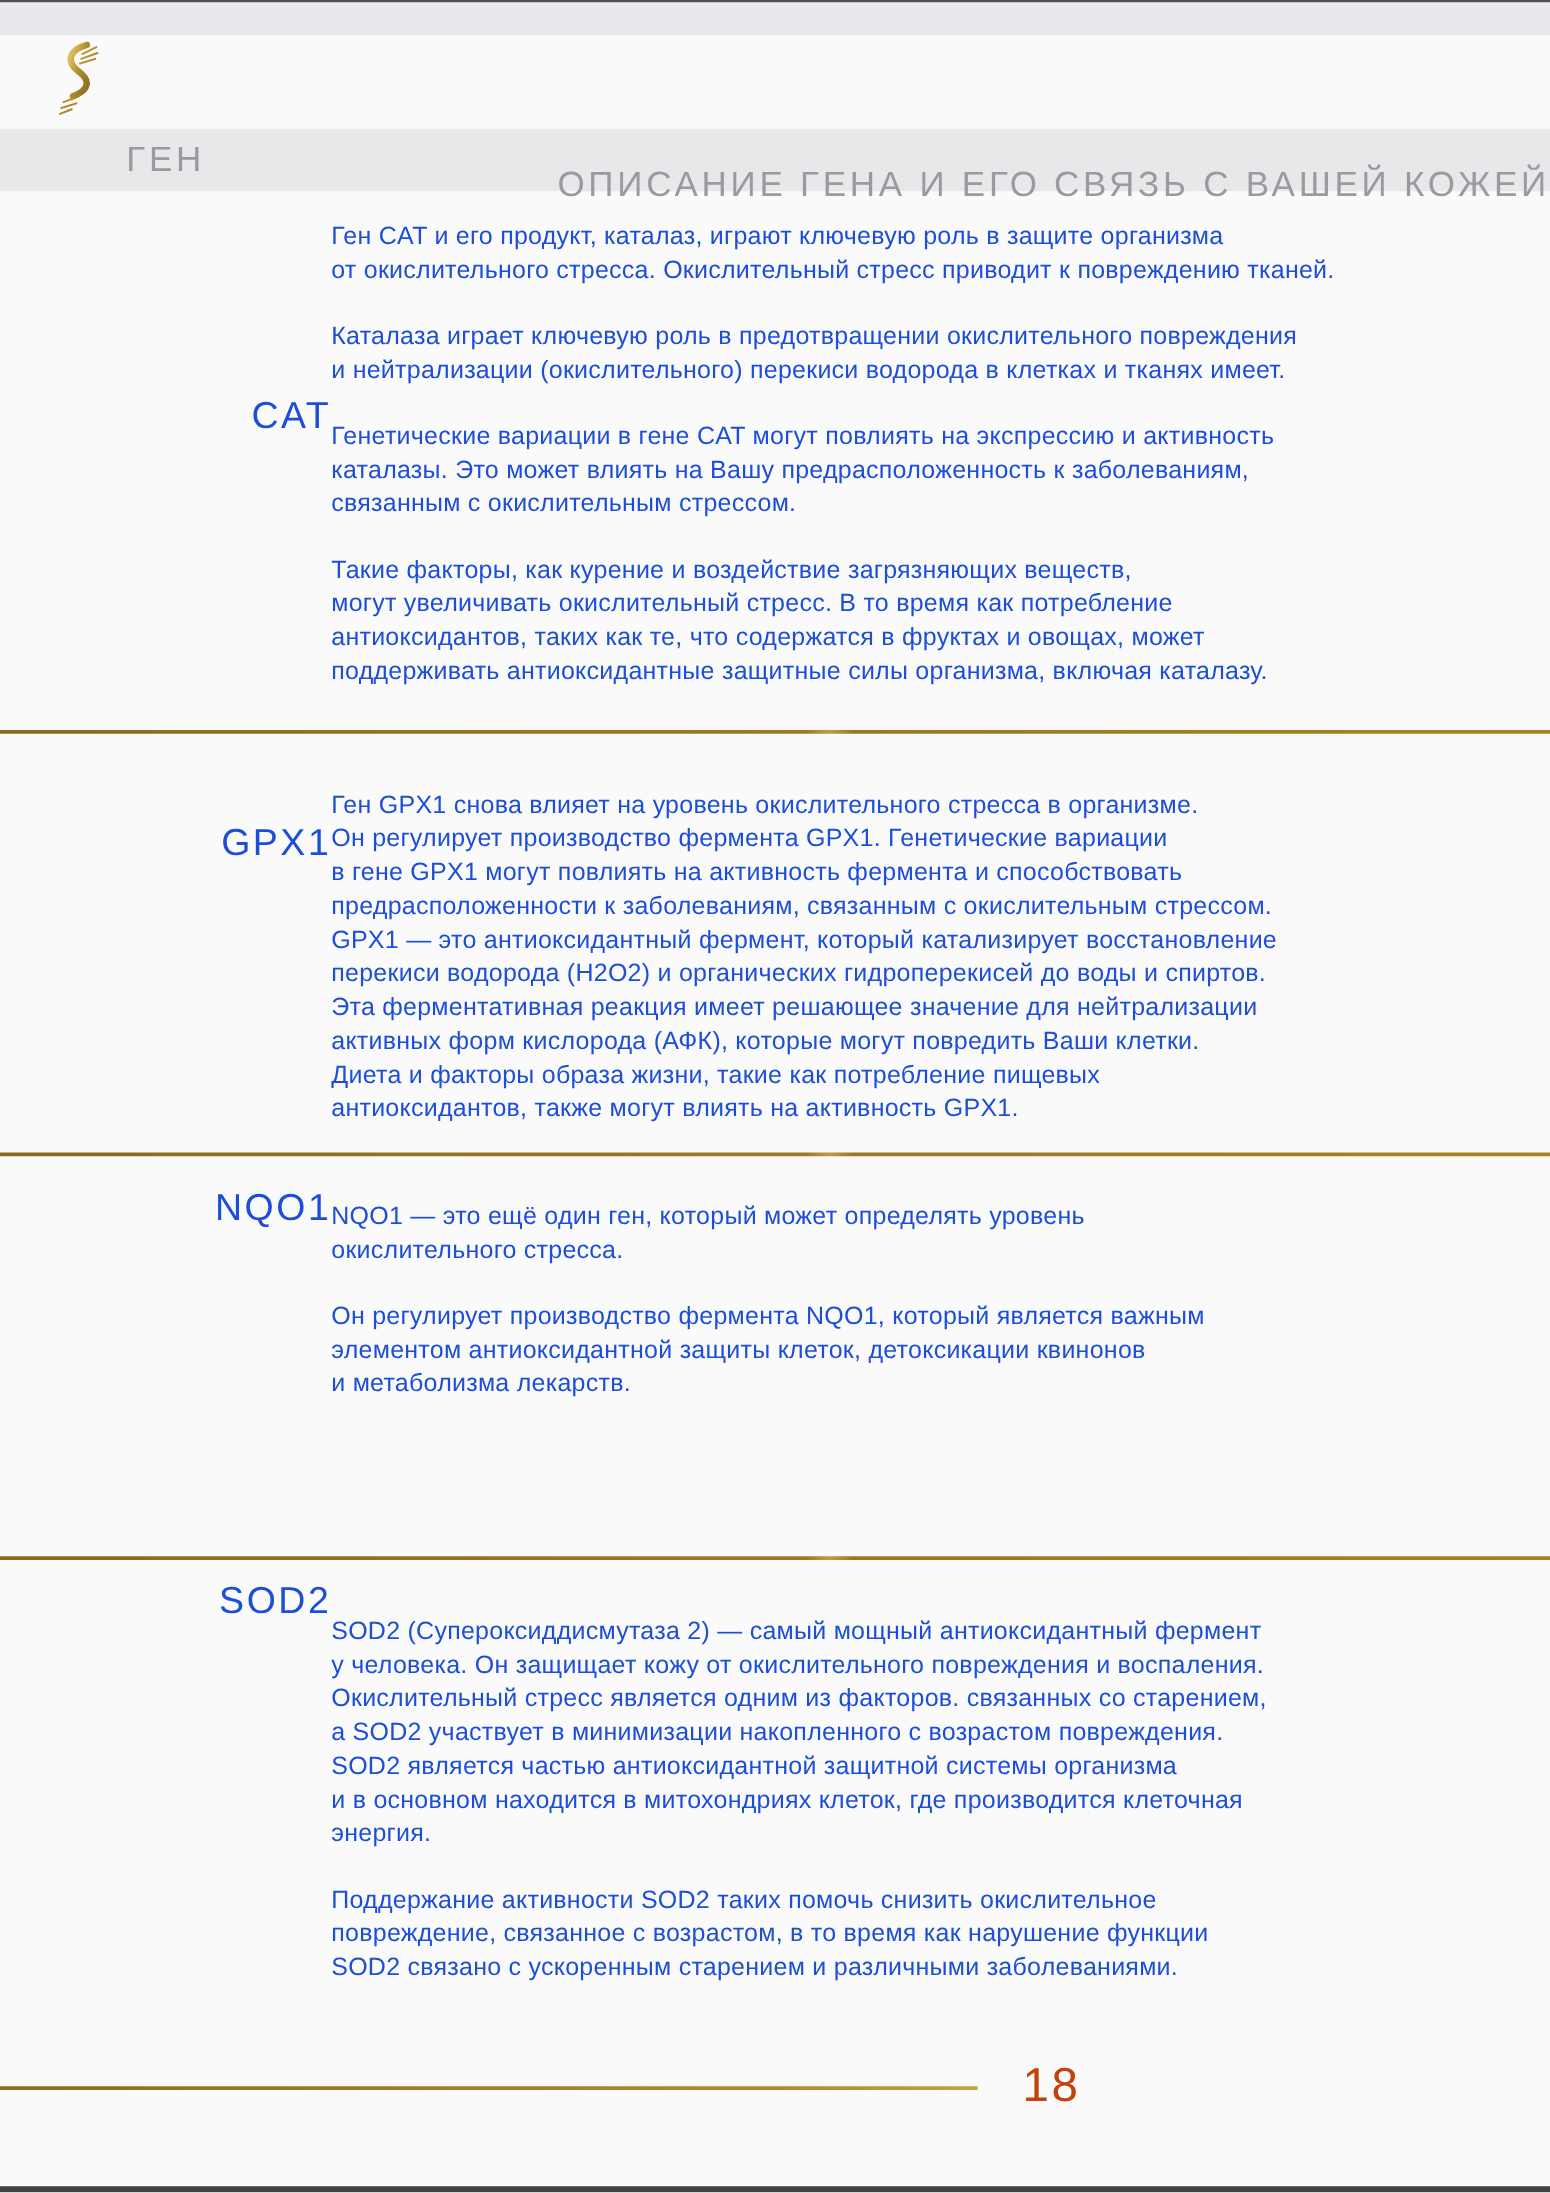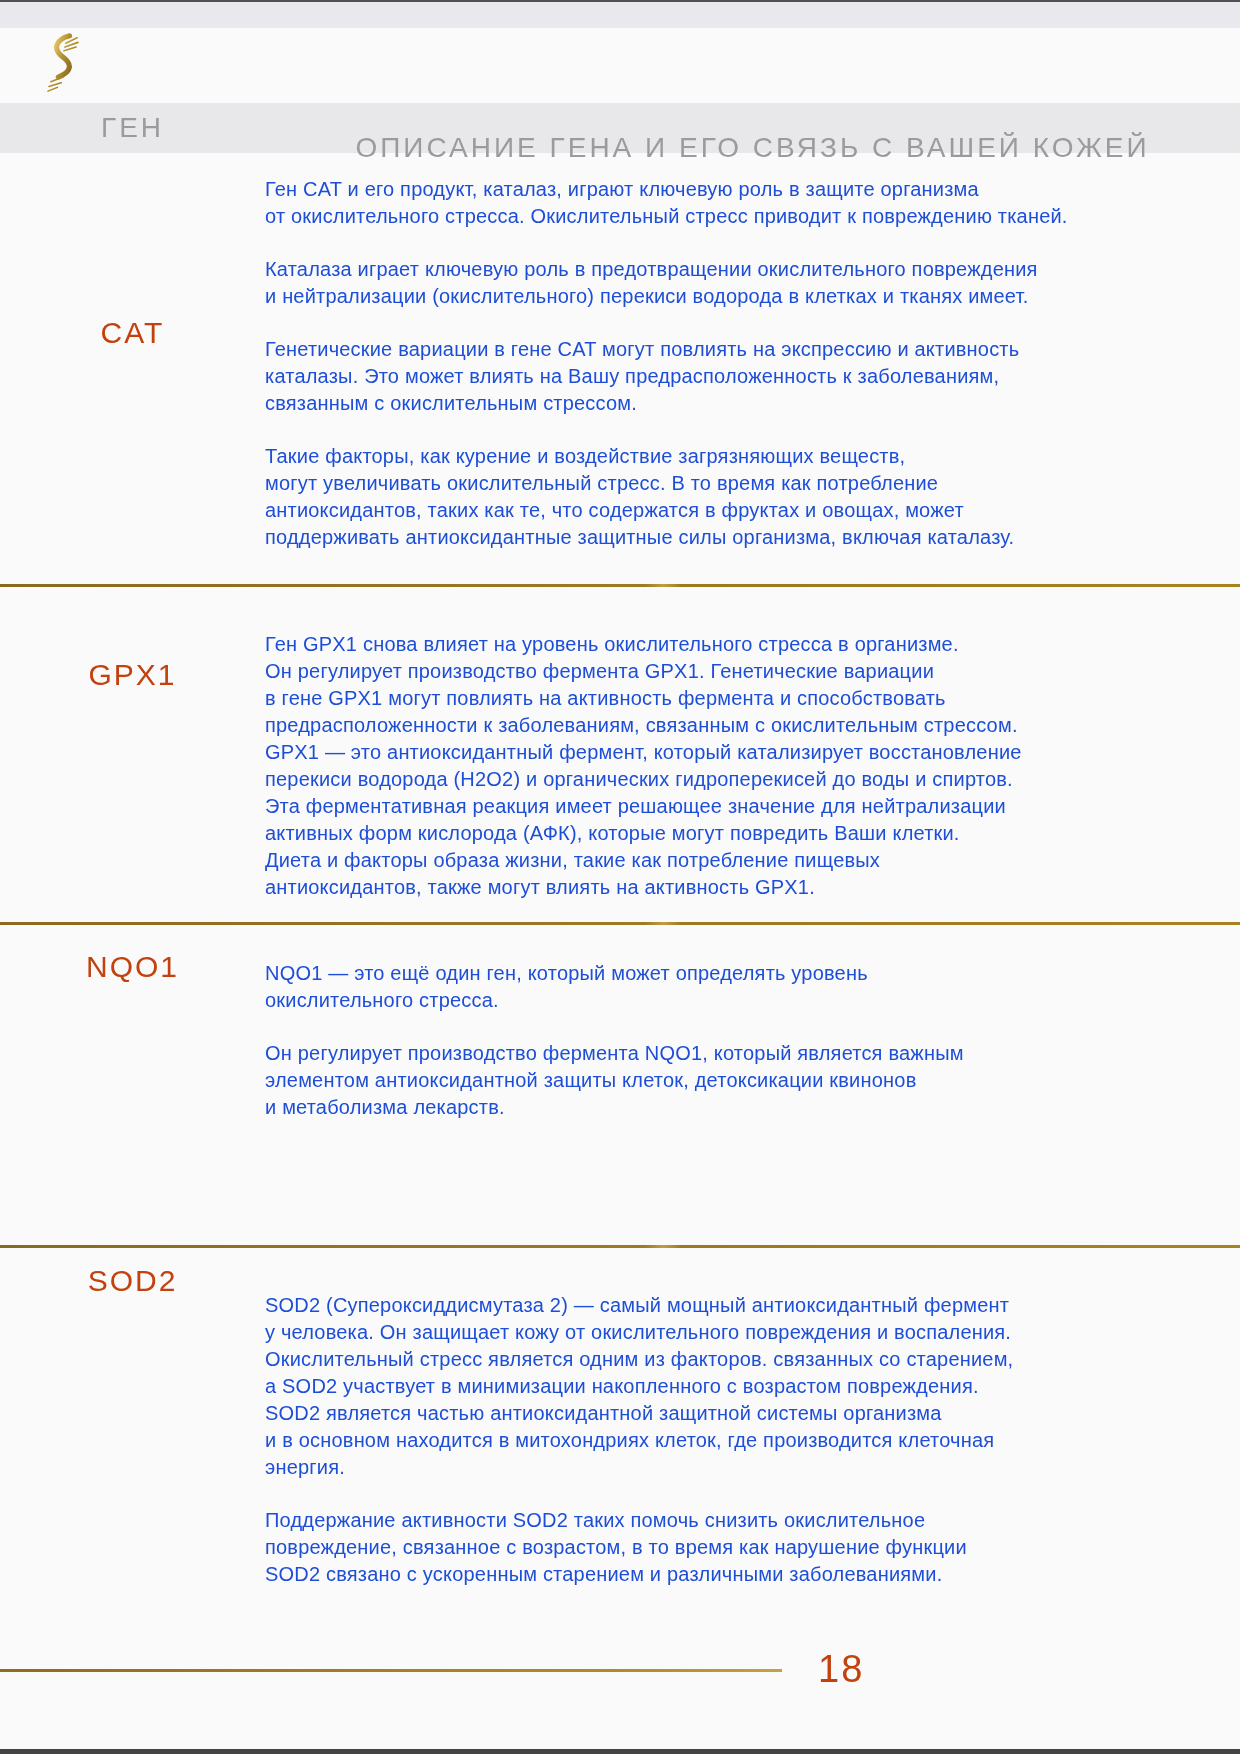--- a/index.html
+++ b/index.html
@@ -11,27 +11,27 @@
     font-family:"Liberation Sans","DejaVu Sans",sans-serif;
   }
   .top-edge{position:absolute;left:0;top:0;width:1240px;height:2px;background:#515153;}
   .top-strip{position:absolute;left:0;top:2px;width:1240px;height:26px;background:#e9e9ed;}
   .logo{position:absolute;left:44px;top:33px;width:38px;height:60px;}
   .header-band{
     position:absolute;left:0;top:103px;width:1240px;height:50px;
     background:#e8e8eb;display:flex;align-items:center;
   }
   .header-gene-cell{width:265px;text-align:center;}
-  .header-desc-cell{flex:1;text-align:center;margin-top:39px;}
+  .header-desc-cell{flex:1;text-align:right;margin-top:39px;}
   .header-text{
     font-size:28px;color:#9b9b9f;letter-spacing:3px;font-weight:300;
   }
   .gene-label{
-    position:absolute;left:0;width:265px;text-align:center;
-    font-size:30px;color:#c2410c;letter-spacing:2px;font-weight:300;
+    position:absolute;left:0;width:265px;text-align:right;
+    font-size:30px;color:#1d4ed8;letter-spacing:2px;font-weight:300;
   }
   .gene-text{
     position:absolute;left:265px;width:830px;
     font-size:20px;line-height:27px;color:#1d4ed8;font-weight:300;
     letter-spacing:0.2px;
   }
   .para{white-space:pre-line;margin:0 0 26px 0;}
   .para:last-child{margin-bottom:0;}
   .divider{
     position:absolute;left:0;width:1240px;height:3px;

